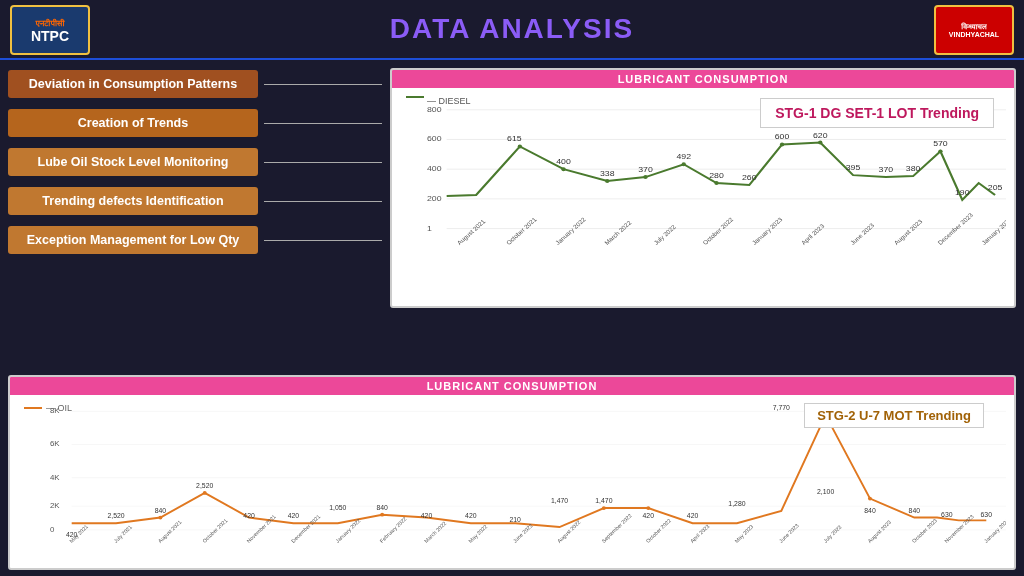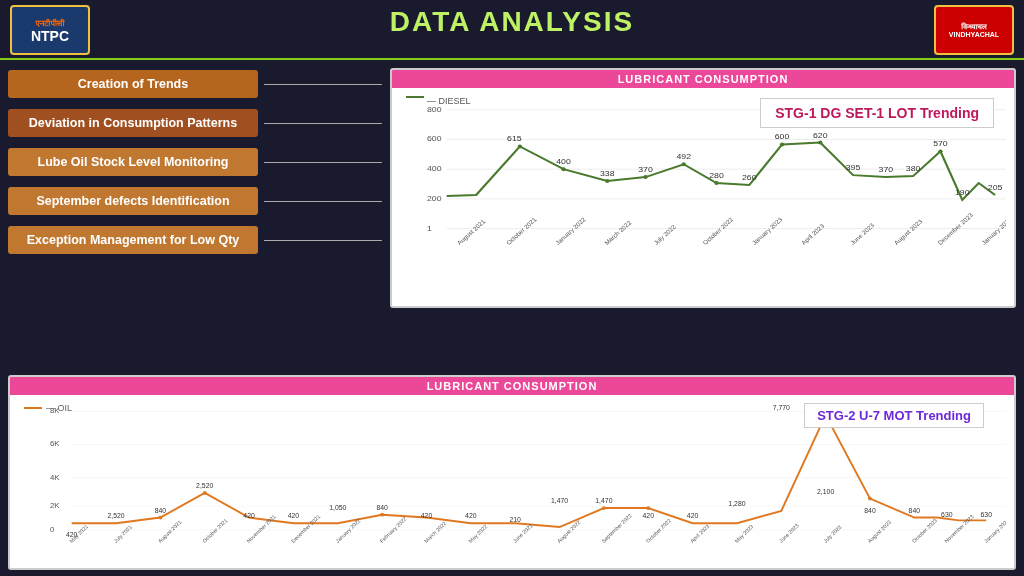--- a/index.html
+++ b/index.html
@@ -9,31 +9,31 @@
       background: #1a1a2e;
       font-family: Arial, sans-serif;
       overflow: hidden;
       position: relative;
     }
 
     
     .header {
       background: #1a1a2e;
       display: flex;
-      align-items: flex-start;
+      align-items: center;
       justify-content: center;
       padding: 6px 10px;
       height: 60px;
       position: relative;
-      border-bottom: 2px solid #84cc16;
+      border-bottom: 2px solid #1d4ed8;
     }
     .header-title {
       font-size: 28px;
       font-weight: 900;
-      color: #bef264;
+      color: #8b5cf6;
       text-align: center;
       letter-spacing: 2px;
     }
     .logo-left {
       position: absolute;
       left: 10px;
       top: 5px;
       width: 80px;
       height: 50px;
       background: #1a3a6e;
@@ -154,43 +154,43 @@
   <div class="logo-right">
     <span class="logo-text3" style="font-size:7px;color:white;font-weight:bold;text-align:center;padding:2px;">विन्ध्याचल<br>VINDHYACHAL</span>
   </div>
 </div>
 
 <div style="display:flex; flex-direction:row; height:516px; background:#1a1a2e; position:relative;">
 
   <div style="width:390px; padding:10px 8px 8px 8px; display:flex; flex-direction:column; gap:5px;">
 
     <div class="menu-row">
+      <button class="menu-label-btn" style="background:#a05020; min-width:250px;">
+        <span>Deviation in Consumption Patterns</span>
+      </button>
+      <div class="menu-dash"></div>
+    </div>
+
+    <div class="menu-row">
       <button class="menu-label-btn" style="background:#b5651d; min-width:250px;">
         <span>Creation of Trends</span>
       </button>
       <div class="menu-dash"></div>
     </div>
 
     <div class="menu-row">
-      <button class="menu-label-btn" style="background:#a05020; min-width:250px;">
-        <span>Deviation in Consumption Patterns</span>
-      </button>
-      <div class="menu-dash"></div>
-    </div>
-
-    <div class="menu-row">
       <button class="menu-label-btn" style="background:#c07830; min-width:250px;">
         <span>Lube Oil Stock Level Monitoring</span>
       </button>
       <div class="menu-dash"></div>
     </div>
 
     <div class="menu-row">
       <button class="menu-label-btn" style="background:#c07830; min-width:250px;">
-        <span>September defects Identification</span>
+        <span>Trending defects Identification</span>
       </button>
       <div class="menu-dash"></div>
     </div>
 
     <div class="menu-row">
       <button class="menu-label-btn" style="background:#c07830; min-width:250px;">
         <span>Exception Management for Low Qty</span>
       </button>
       <div class="menu-dash"></div>
     </div>
@@ -270,21 +270,21 @@
     </div>
   </div>
 
 </div>
 
 <div style="position:absolute; bottom:6px; left:8px; right:8px; height:195px; background:white; border:2px solid #ccc; border-radius:3px; overflow:hidden;">
   <div class="chart-header-bar">LUBRICANT CONSUMPTION</div>
   <div style="position:relative; width:100%; height:calc(100% - 22px); padding: 4px 8px 18px 40px;">
 
     
-    <div style="position:absolute;top:8px;right:30px;background:white;border:1px solid #ccc;padding:4px 12px;font-size:13px;font-weight:bold;color:#6d28d9;z-index:10;">STG-2 U-7 MOT Trending</div>
+    <div style="position:absolute;top:8px;right:30px;background:white;border:1px solid #ccc;padding:4px 12px;font-size:13px;font-weight:bold;color:#a16207;z-index:10;">STG-2 U-7 MOT Trending</div>
 
     
     <div style="position:absolute;top:8px;left:14px;font-size:9px;color:#666;display:flex;align-items:center;gap:4px;">
       <div style="width:18px;height:2px;background:#e07820;"></div>
       <span>— OIL</span>
     </div>
 
     
     <svg width="100%" height="100%" viewBox="0 0 970 155" preserveAspectRatio="none">
 

